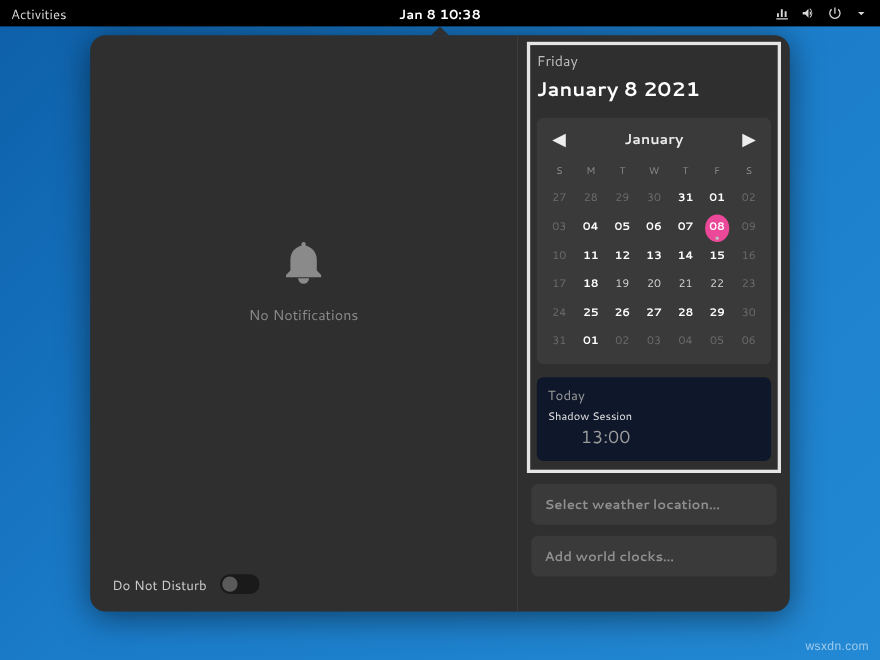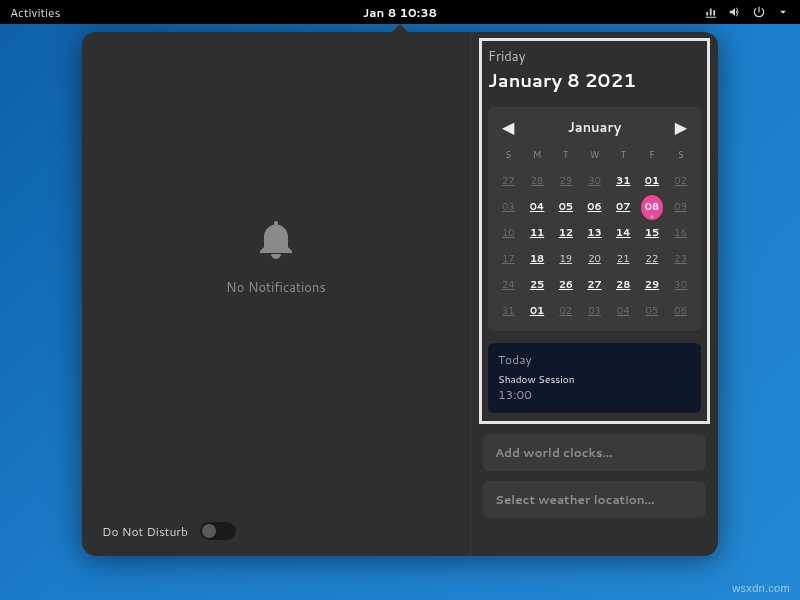--- a/index.html
+++ b/index.html
@@ -120,21 +120,20 @@
       font-size: 10px;
     }
     .cal-grid .hd { color: #8c8c8c; padding: 4px 0 6px 0; font-size: 9px; }
     .cal-grid .day {
       color: #d7d7d7;
       padding: 0;
       height: 26px; line-height: 26px;
       font-size: 10px;
       position: relative;
       cursor: pointer;
-      text-decoration: underline;
     }
     .cal-grid .day.dim { color: #6d6d6d; }
     .cal-grid .day.bold { font-weight: 700; color: #fff; }
     .cal-grid .day.today span {
       display: inline-block;
       width: 22px; height: 25px; line-height: 22px;
       background: #ec4899;
       border-radius: 50%;
       color: #fff; font-weight: 700;
     }
@@ -145,21 +144,21 @@
       width: 3px; height: 3px; border-radius: 50%; background: #c0c0c0;
     }
     .events-box {
       margin-top: 12px;
       background: #0f172a;
       border-radius: 6px;
       padding: 8px 10px 10px 10px;
     }
     .events-box .hdr { color: #9c9c9c; font-size: 12px; margin-bottom: 4px; }
     .events-box .ev-title { font-size: 10px; color: #e6e6e6; }
-    .events-box .ev-time { font-size: 12px; color: #9c9c9c; }
+    .events-box .ev-time { font-size: 16px; color: #9c9c9c; margin-left: 30px; }
     .action-btn {
       margin-top: 10px;
       background: #3a3a3a;
       border-radius: 6px;
       padding: 10px 12px;
       font-size: 12px;
       color: #8f8f8f;
       font-weight: 600;
       cursor: pointer;
     }
@@ -294,18 +293,18 @@
 
       <div class="events-box">
         <div class="hdr">Today</div>
         <div>
           <div class="ev-title">Shadow Session</div>
           <div class="ev-time">13:00</div>
         </div>
       </div>
     </div>
 
+    <div class="action-btn">Select weather location…</div>
     <div class="action-btn">Add world clocks…</div>
-    <div class="action-btn">Select weather location…</div>
   </div>
 </div>
 
 <div class="watermark">wsxdn.com</div>
 
 </body></html>

